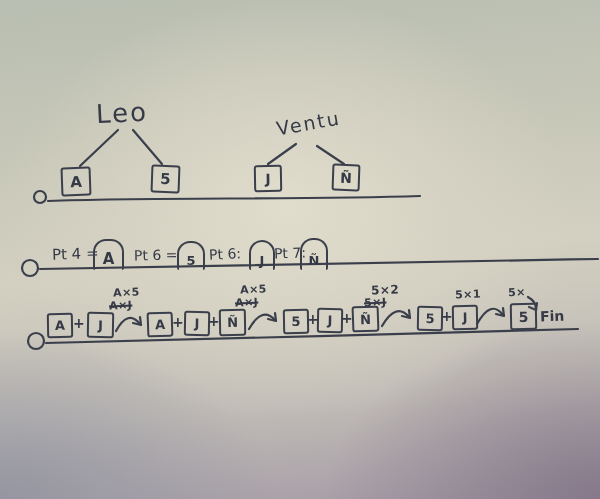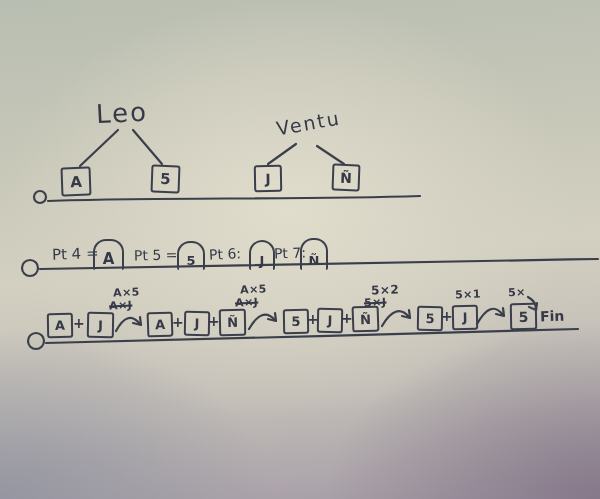--- a/index.html
+++ b/index.html
@@ -84,21 +84,21 @@
   <div class="box r-n2" style="left:61px;top:167px;width:26px;height:25px;font-size:15px;">A</div>
   <div class="box r-p2" style="left:151px;top:165px;width:25px;height:24px;font-size:15px;">5</div>
 
   <div class="txt r-n10" style="left:276px;top:112px;font-size:19px;letter-spacing:2px;">Ventu</div>
   <div class="box r-n1" style="left:254px;top:165px;width:24px;height:23px;font-size:14px;">J</div>
   <div class="box r-p2" style="left:332px;top:164px;width:24px;height:23px;font-size:14px;">Ñ</div>
 
   <div class="txt r-n2" style="left:52px;top:245px;font-size:15px;">Pt 4 =</div>
   <div class="arch" style="left:93px;top:239px;width:27px;height:27px;font-size:15px;">A</div>
 
-  <div class="txt r-n1" style="left:134px;top:247px;font-size:14px;">Pt 5 =</div>
+  <div class="txt r-n1" style="left:134px;top:247px;font-size:14px;">Pt 6 =</div>
   <div class="arch" style="left:177px;top:241px;width:24px;height:25px;font-size:13px;">5</div>
 
   <div class="txt r-n3" style="left:209px;top:246px;font-size:14px;">Pt 6:</div>
   <div class="arch" style="left:249px;top:240px;width:22px;height:26px;font-size:13px;">J</div>
 
   <div class="txt r-n2" style="left:274px;top:245px;font-size:14px;">Pt 7:</div>
   <div class="arch" style="left:300px;top:238px;width:24px;height:28px;font-size:13px;">Ñ</div>
 
   <div class="box r-n1" style="left:47px;top:313px;width:22px;height:21px;font-size:13px;">A</div>
   <div class="txt" style="left:73px;top:315px;font-size:14px;font-weight:bold;">+</div>

